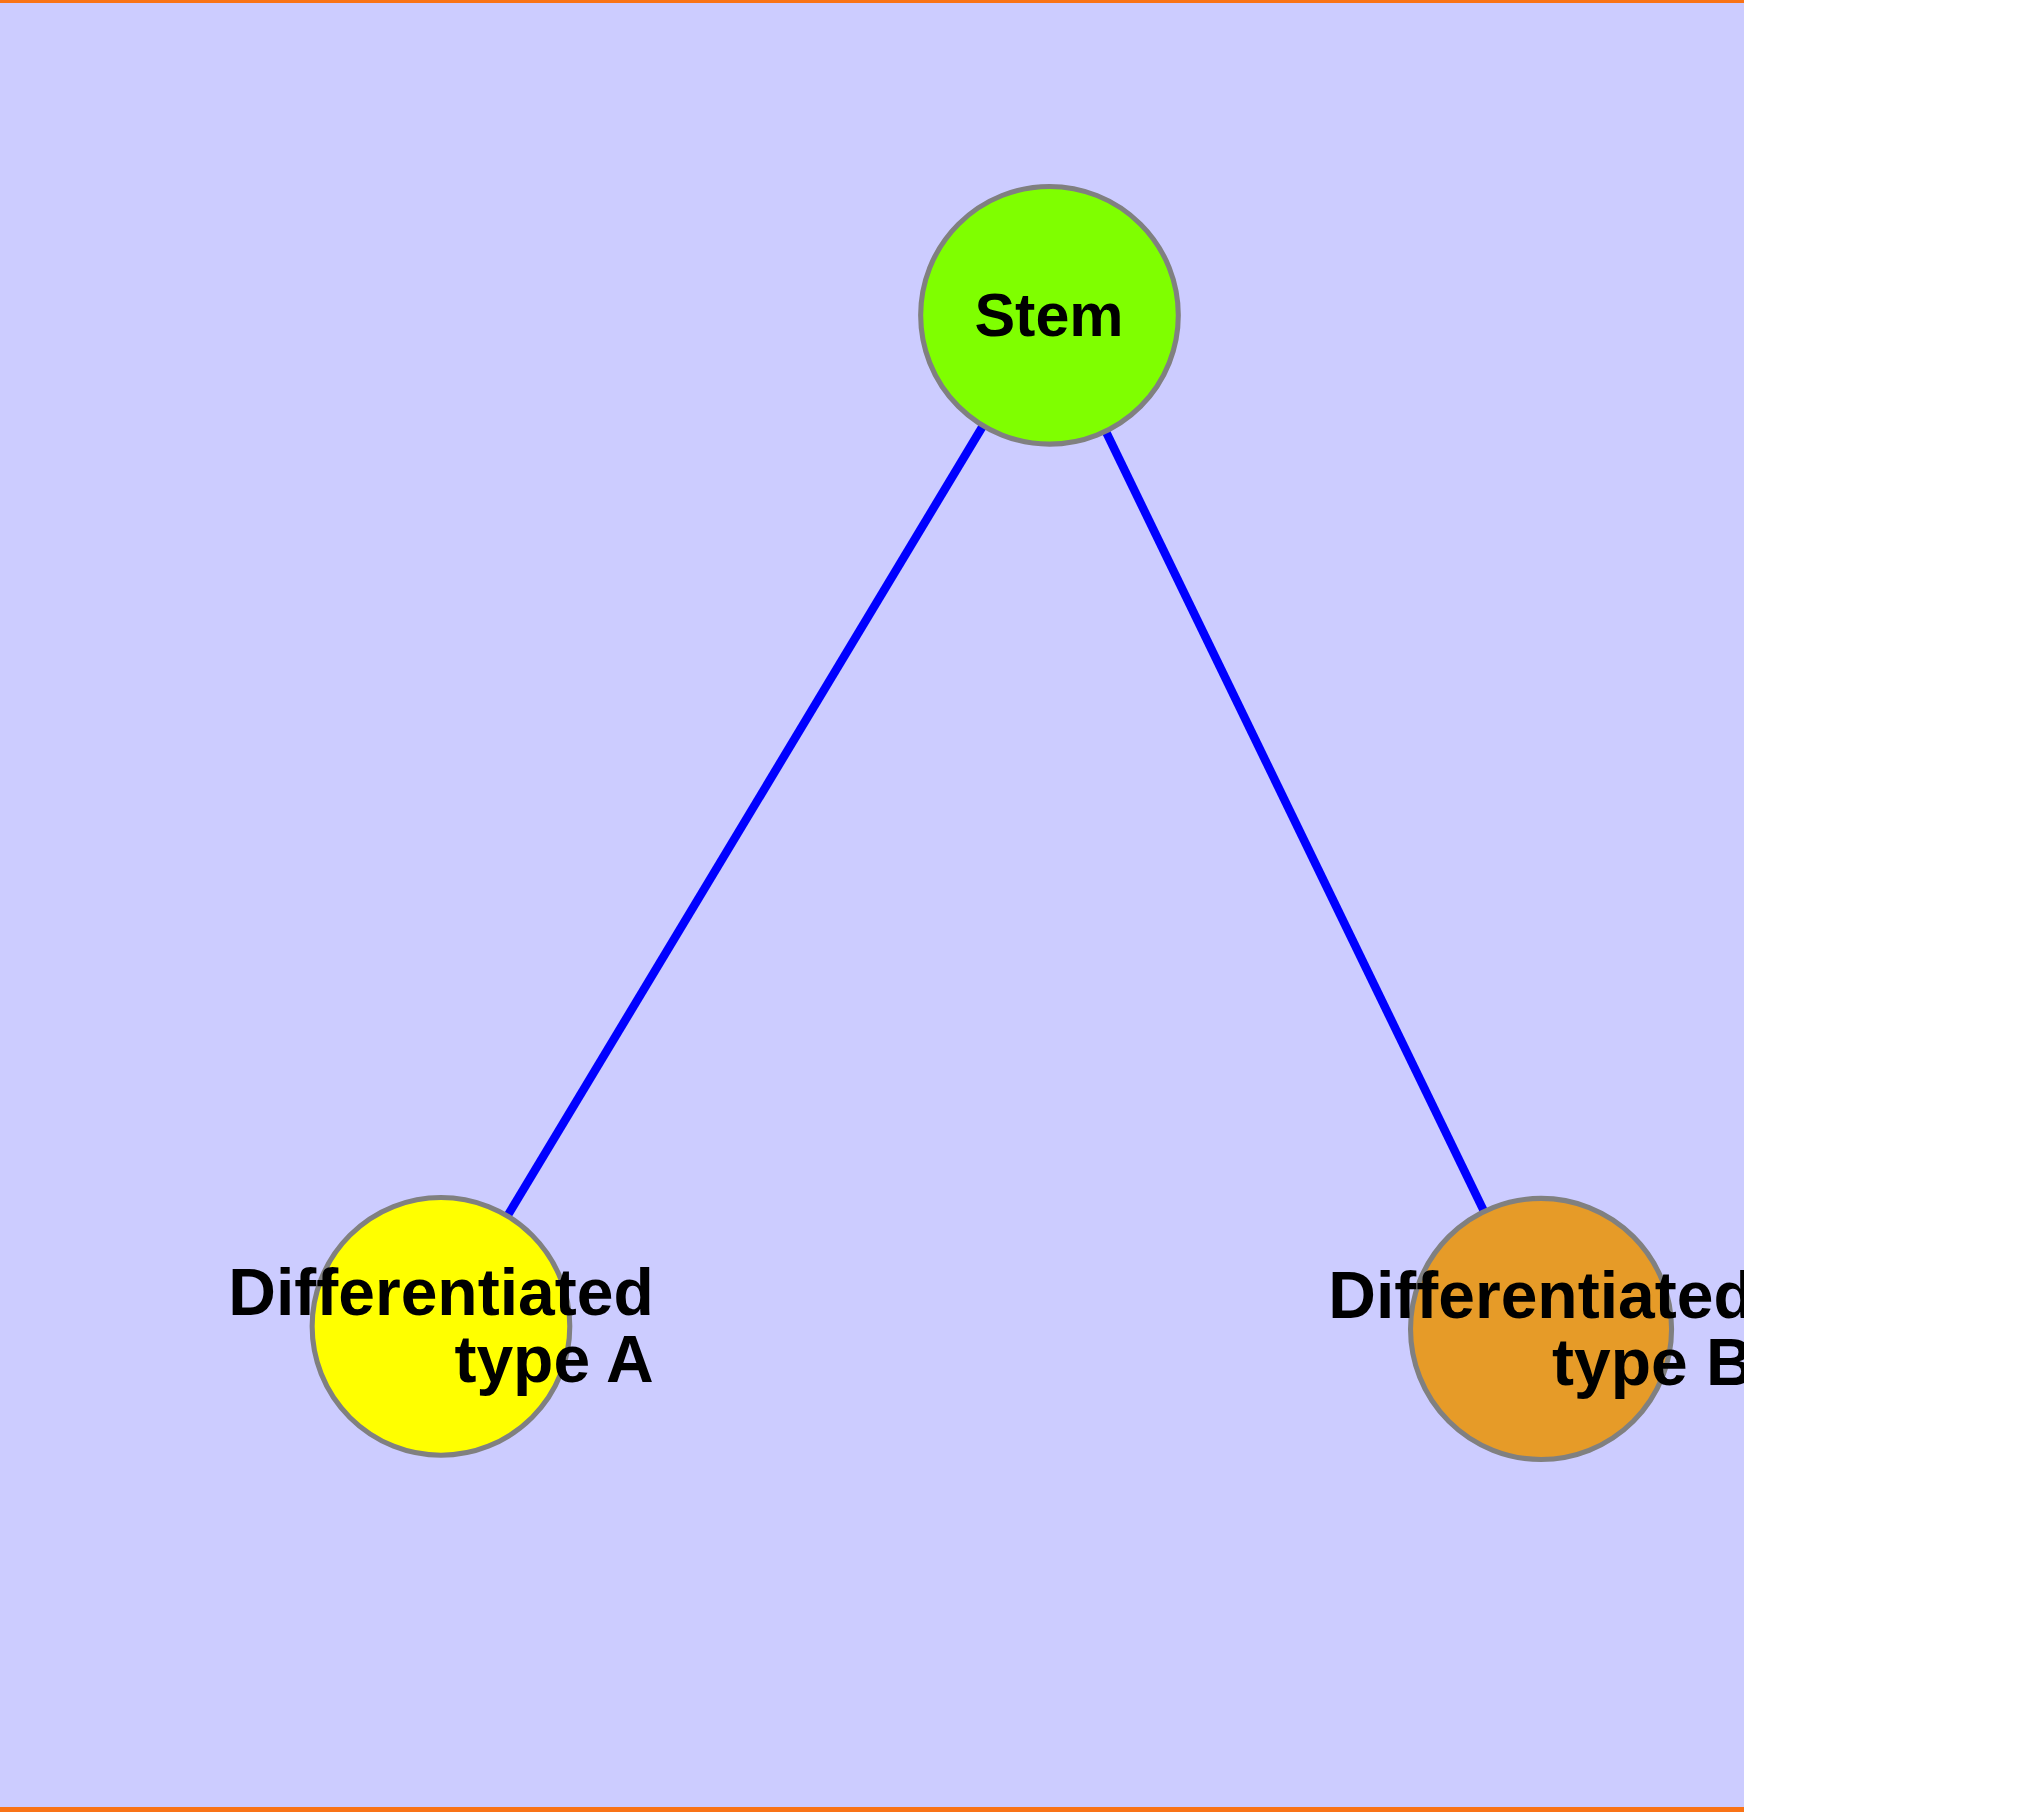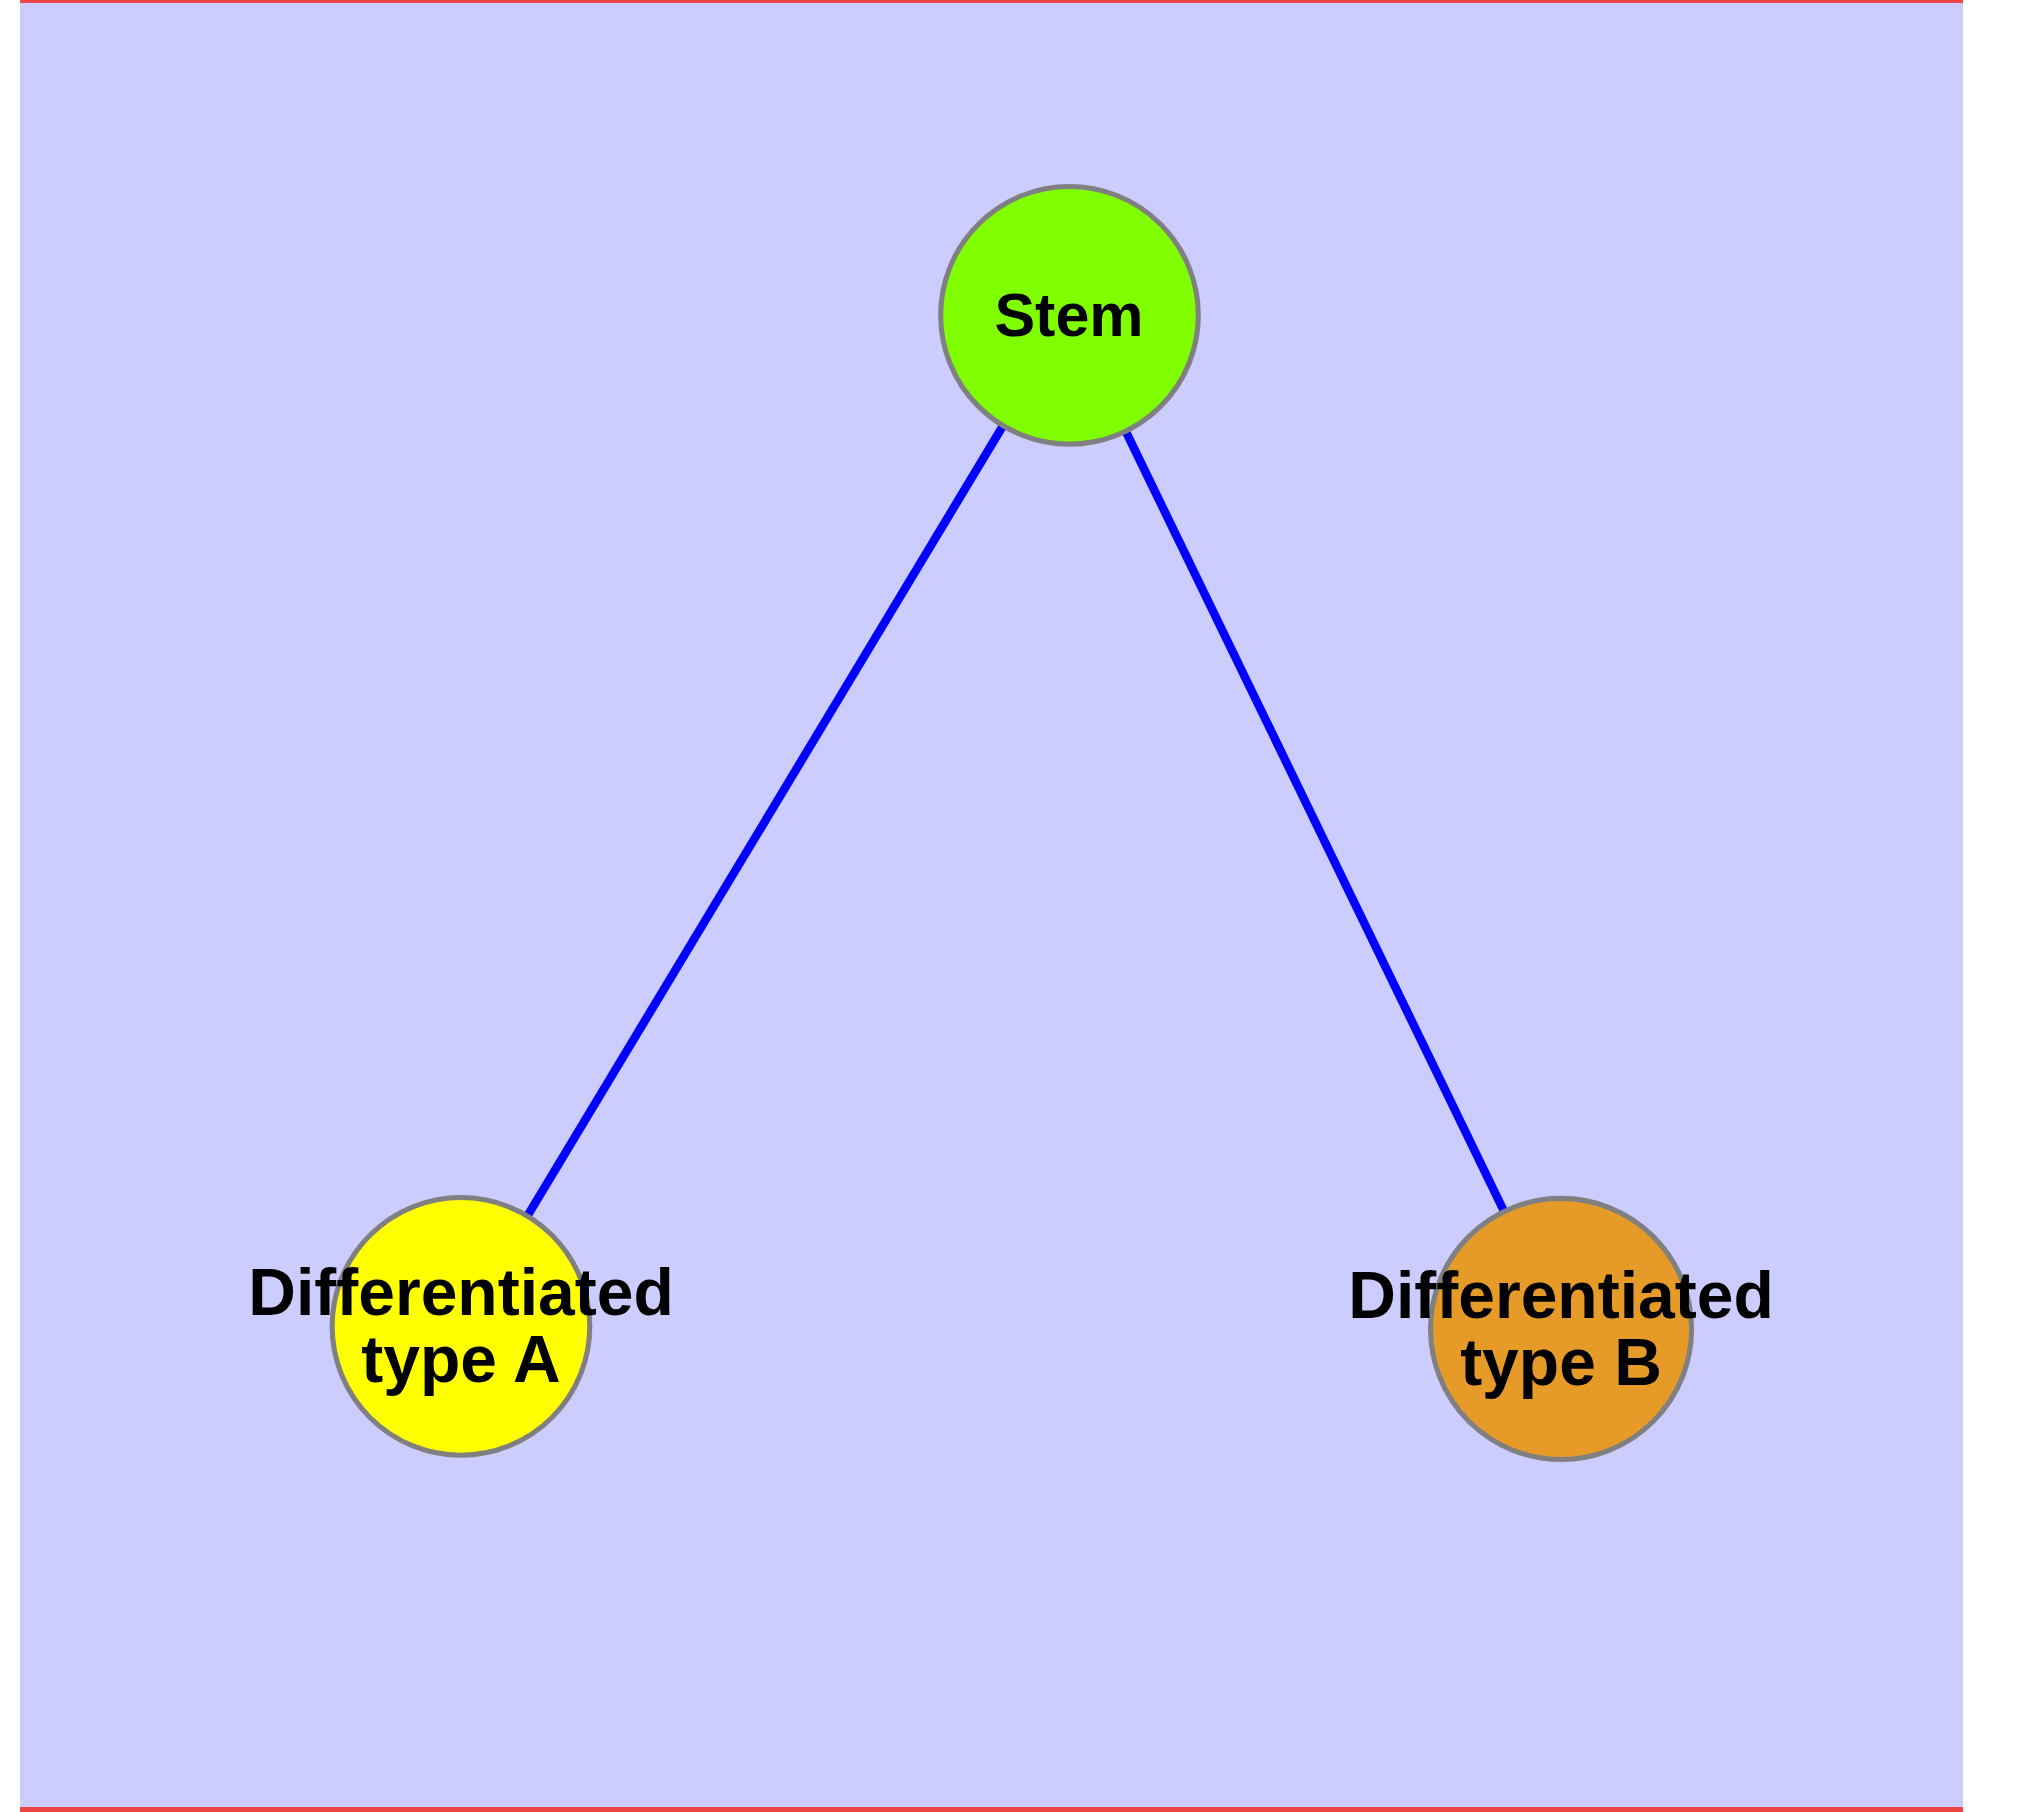--- a/index.html
+++ b/index.html
@@ -39,26 +39,27 @@
     line-height: 1.02;
     white-space: pre;
     pointer-events: none;
     transform: translate(-50%, -50%);
   }
   .node-label.single {
     font-size: 61px;
   }
   .node-label.double {
     font-size: 66px;
+    text-align: right;
   }
 </style>
 </head>
 <body>
 
-<div id="canvas" style="background: #ef4444; width: 1943px; height: 1812px; margin-left: 20px;">
+<div id="canvas" style="background: #f97316; width: 1744px; height: 1812px;">
 
   <div id="plot-area" style="background: rgb(204, 204, 255);"></div>
 
   <svg id="graph-svg" viewBox="0 0 2384 2138" xmlns="http://www.w3.org/2000/svg">
     <g id="edges-group">
         <line x1="1161.6827560704264" y1="498.80567132030797" x2="596.3172439295735" y2="1438.194328679692" stroke="#0000ff" stroke-width="10"></line>
         <line x1="1302.579406169129" y1="505.1671892728936" x2="1752.5478991529098" y2="1433.0332541153105" stroke="#0000ff" stroke-width="10"></line>
       </g>
     <g id="nodes-group">
         <circle cx="1238" cy="372" r="152" fill="#7fff00" stroke="#808080" stroke-width="6"></circle>

